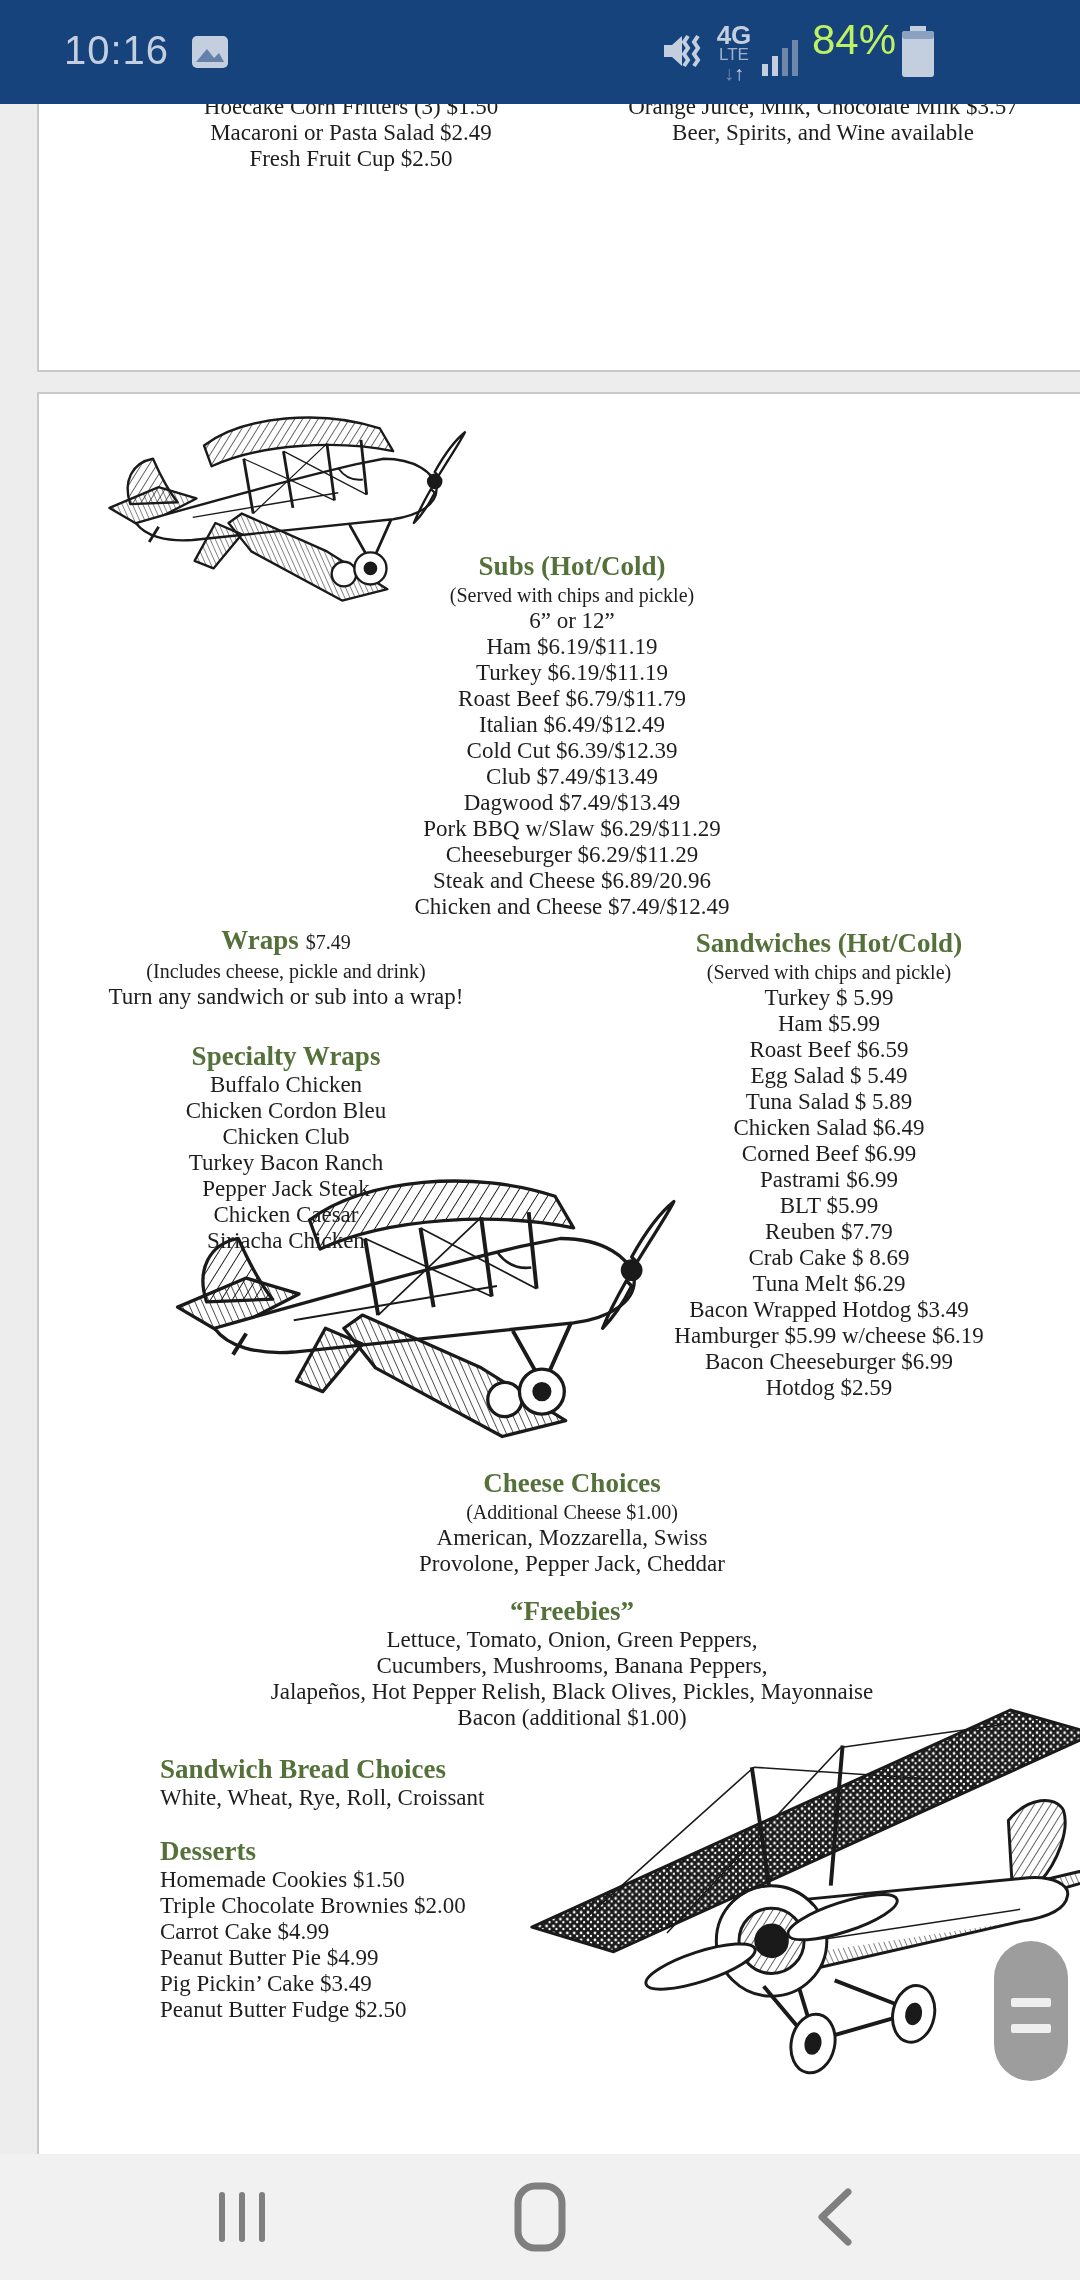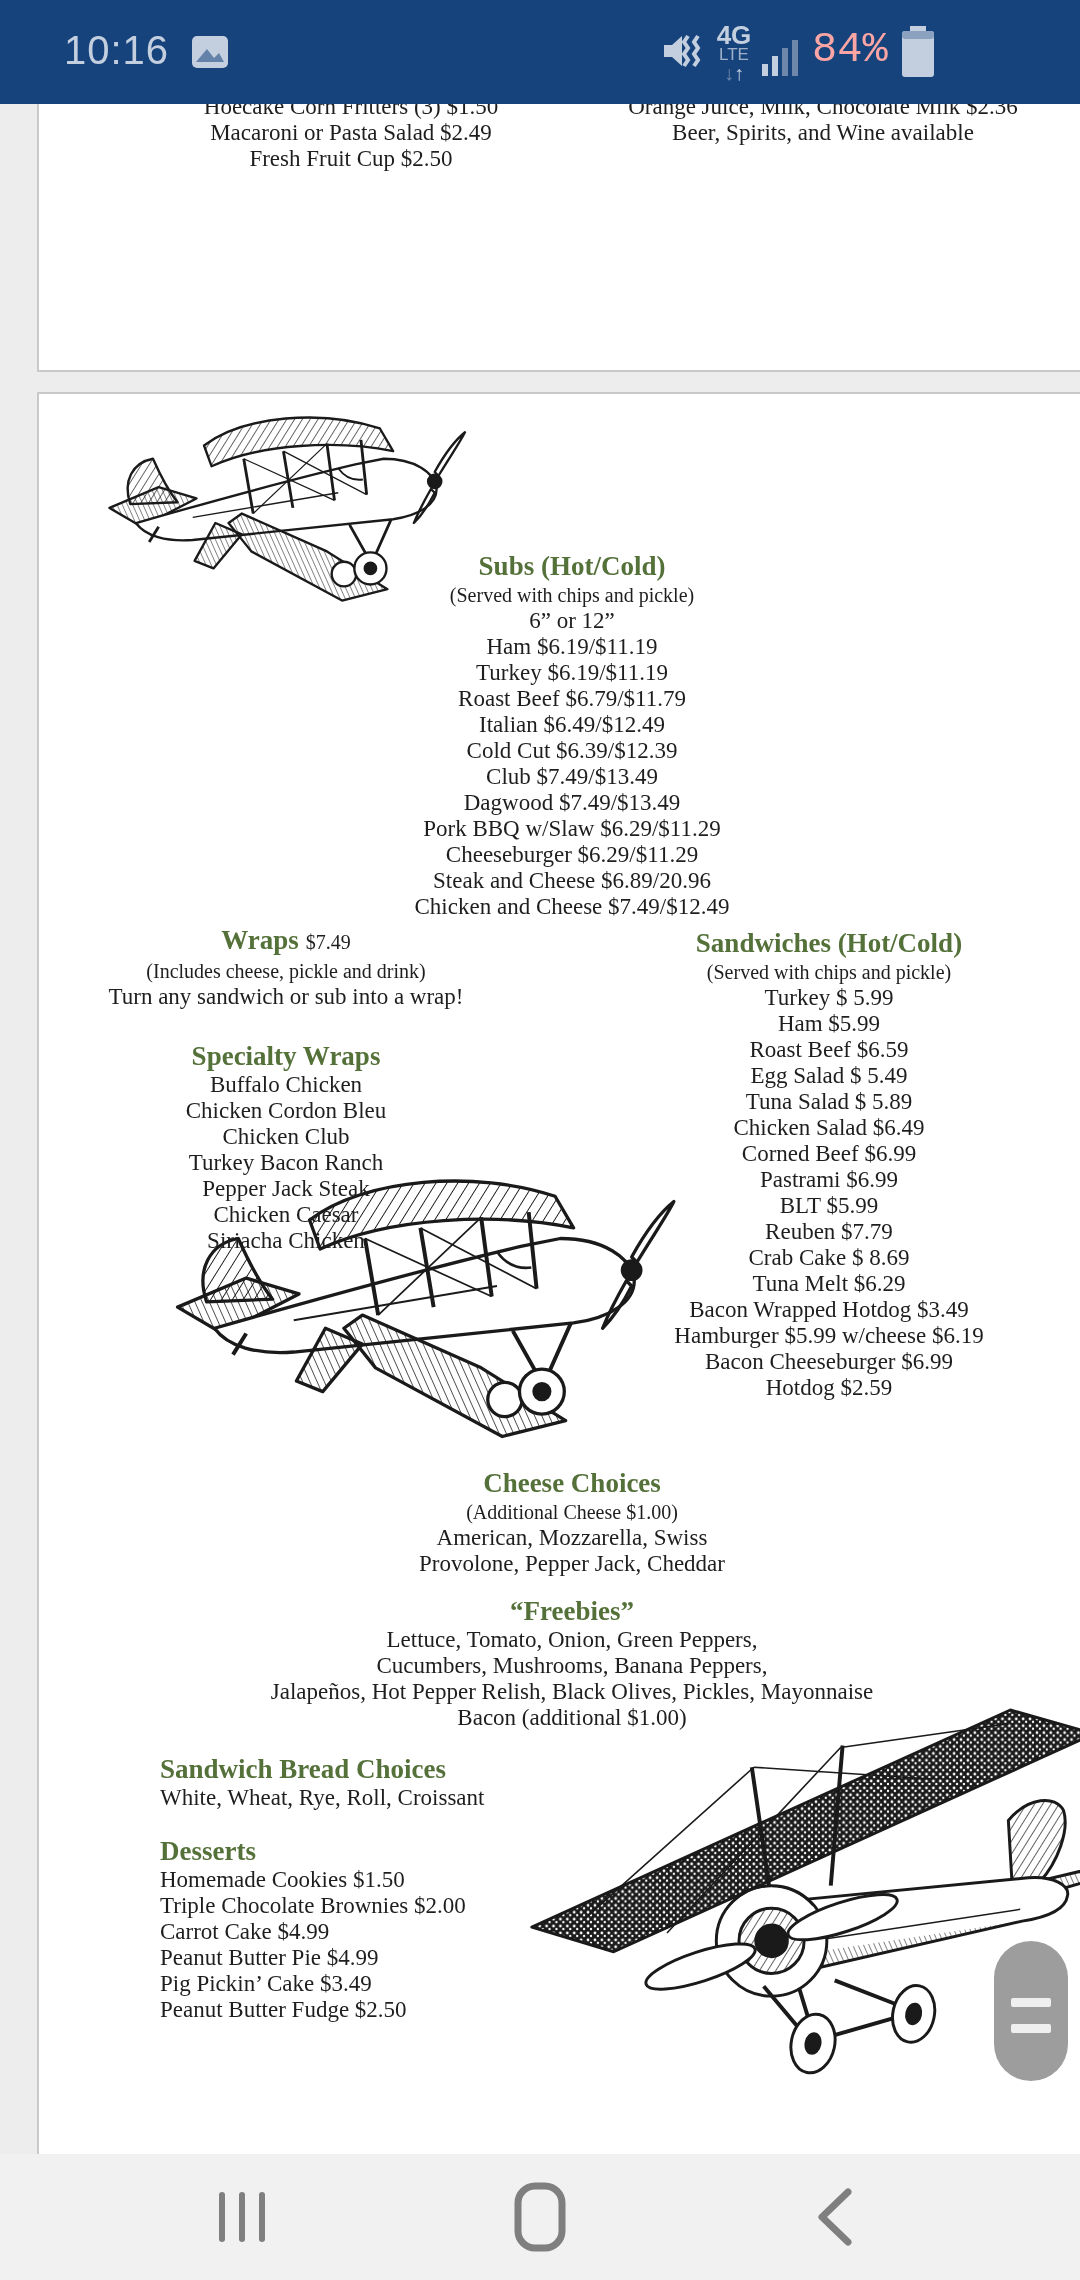--- a/index.html
+++ b/index.html
@@ -21,22 +21,22 @@
   .sb-right{position:absolute;right:0;left:0;top:0;height:104px;}
   .sb-mute{position:absolute;left:660px;top:28px;}
   .sb-net{position:absolute;left:712px;top:22px;width:44px;text-align:center;
     font-family:"Liberation Sans",sans-serif;line-height:1;}
   .sb-net .g4{font-size:26px;font-weight:bold;color:#c3cfdf;}
   .sb-net .lte{font-size:17px;color:#9fb1c9;margin-top:-2px;}
   .sb-net .arrows{font-size:20px;margin-top:0px;}
   .sb-net .arrows .dn{color:#6f87aa;}
   .sb-net .arrows .up{color:#c3cfdf;}
   .sb-signal{position:absolute;left:762px;top:36px;}
-  .sb-batt-text{position:absolute;left:812px;top:26px;font-size:42px;
-    font-family:Liberation Mono, monospace;color:#fca5a5;}
+  .sb-batt-text{position:absolute;left:812px;top:16px;font-size:42px;
+    font-family:Liberation Sans, sans-serif;color:#bef264;}
   .sb-batt{position:absolute;left:900px;top:26px;}
   
   .card{
     position:absolute;left:5px;width:1066px;background:#ffffff;
     border:2px solid #c9c9c9;overflow:hidden;margin-left:32px;
   }
   .card.top{top:104px;height:266px;border-top:none;}
   .card.main{top:392px;height:1760px;}
   
   .line{font-size:23px;line-height:26px;white-space:nowrap;}
@@ -123,21 +123,21 @@
   </div>
 </div>
 
 <div class="card top">
   <div class="topcol" style="left:32px;width:560px;">
     <div class="line">Hoecake Corn Fritters (3) $1.50</div>
     <div class="line">Macaroni or Pasta Salad $2.49</div>
     <div class="line">Fresh Fruit Cup $2.50</div>
   </div>
   <div class="topcol" style="left:544px;width:480px;">
-    <div class="line">Orange Juice, Milk, Chocolate Milk $2.36</div>
+    <div class="line">Orange Juice, Milk, Chocolate Milk $3.57</div>
     <div class="line">Beer, Spirits, and Wine available</div>
   </div>
 </div>
 
 <div class="card main">
 
   <svg class="plane plane1" viewBox="0 0 400 220">
     <defs>
       <pattern id="hatchA" width="7" height="7" patternUnits="userSpaceOnUse" patternTransform="rotate(32)">
         <line x1="0" y1="0" x2="0" y2="7" stroke="#1a1a1a" stroke-width="1.4"></line>

